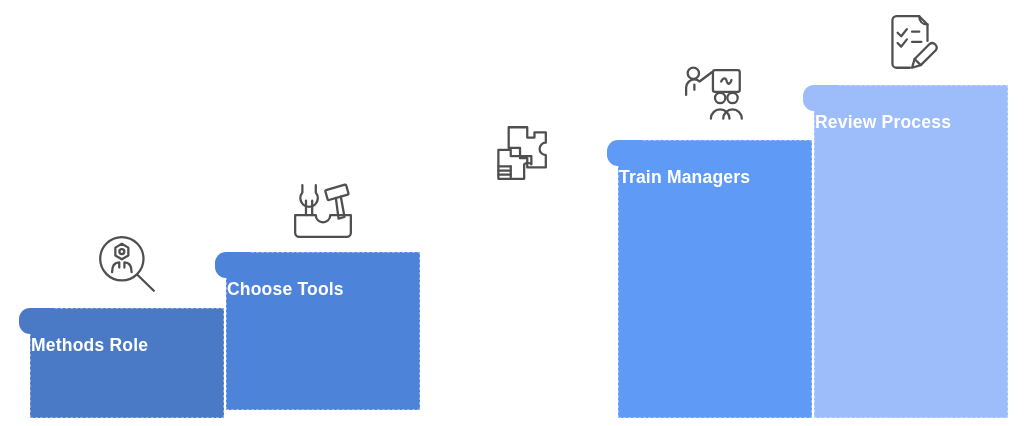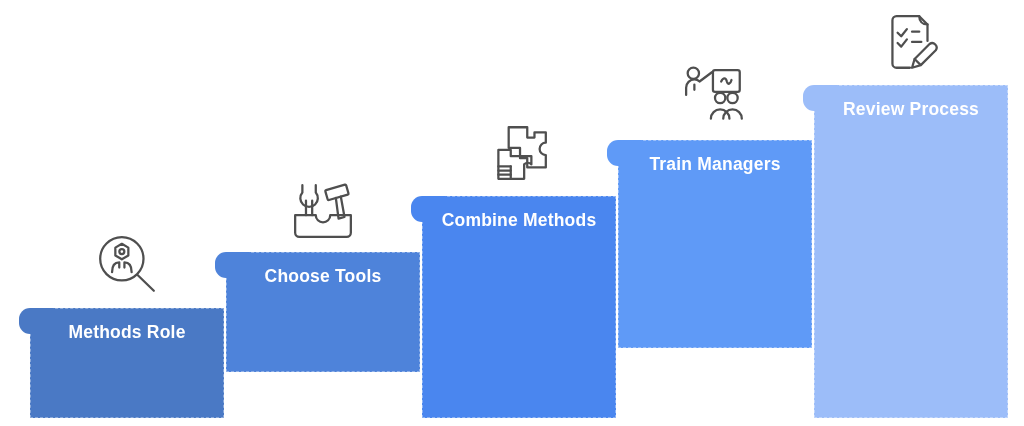--- a/index.html
+++ b/index.html
@@ -22,31 +22,32 @@
     content:"";
     position:absolute;
     left:-12px;top:-1px;
     width:34px;height:26px;
     background:inherit;
     border-radius:11px 0 0 11px;
   }
   .step-label{
     position:relative;
     z-index:2;
-    text-align:center;
+    text-align:left;
     padding-top:13px;
     font-size:17.5px;
     font-weight:bold;
     letter-spacing:.2px;
     color:#ffffff;
+    margin-top:13px;
   }
   .step1{left:30px; top:308px;height:110px;}
-  .step2{left:226px;top:252px;height:120px;}
+  .step2{left:226px;top:252px;height:158px;}
   .step3{left:422px;top:196px;height:222px;}
-  .step4{left:618px;top:140px;height:208px;}
+  .step4{left:618px;top:140px;height:278px;}
   .step5{left:814px;top:85px; height:333px;}
   
   .icon{position:absolute;width:66px;height:66px;}
   .icon svg{
     width:66px;height:66px;
     fill:none;
     stroke-width:2.2;
     stroke-linecap:round;
     stroke-linejoin:round;
   }
@@ -62,23 +63,20 @@
 <div class="stage">
 
   <div class="step step1" style="background-color: rgb(74, 121, 197);">
     <div class="step-label">Methods Role</div>
   </div>
 
   <div class="step step2" style="background-color: rgb(78, 131, 218);">
     <div class="step-label">Choose Tools</div>
   </div>
 
-  <div class="step step3" style="background-color: rgb(74, 134, 239);">
-    <div class="step-label">Combine Methods</div>
-  </div>
 
   <div class="step step4" style="background-color: rgb(95, 154, 247);">
     <div class="step-label">Train Managers</div>
   </div>
 
   <div class="step step5" style="background-color: rgb(156, 189, 249);">
     <div class="step-label">Review Process</div>
   </div>
 
   <div class="icon icon1">

